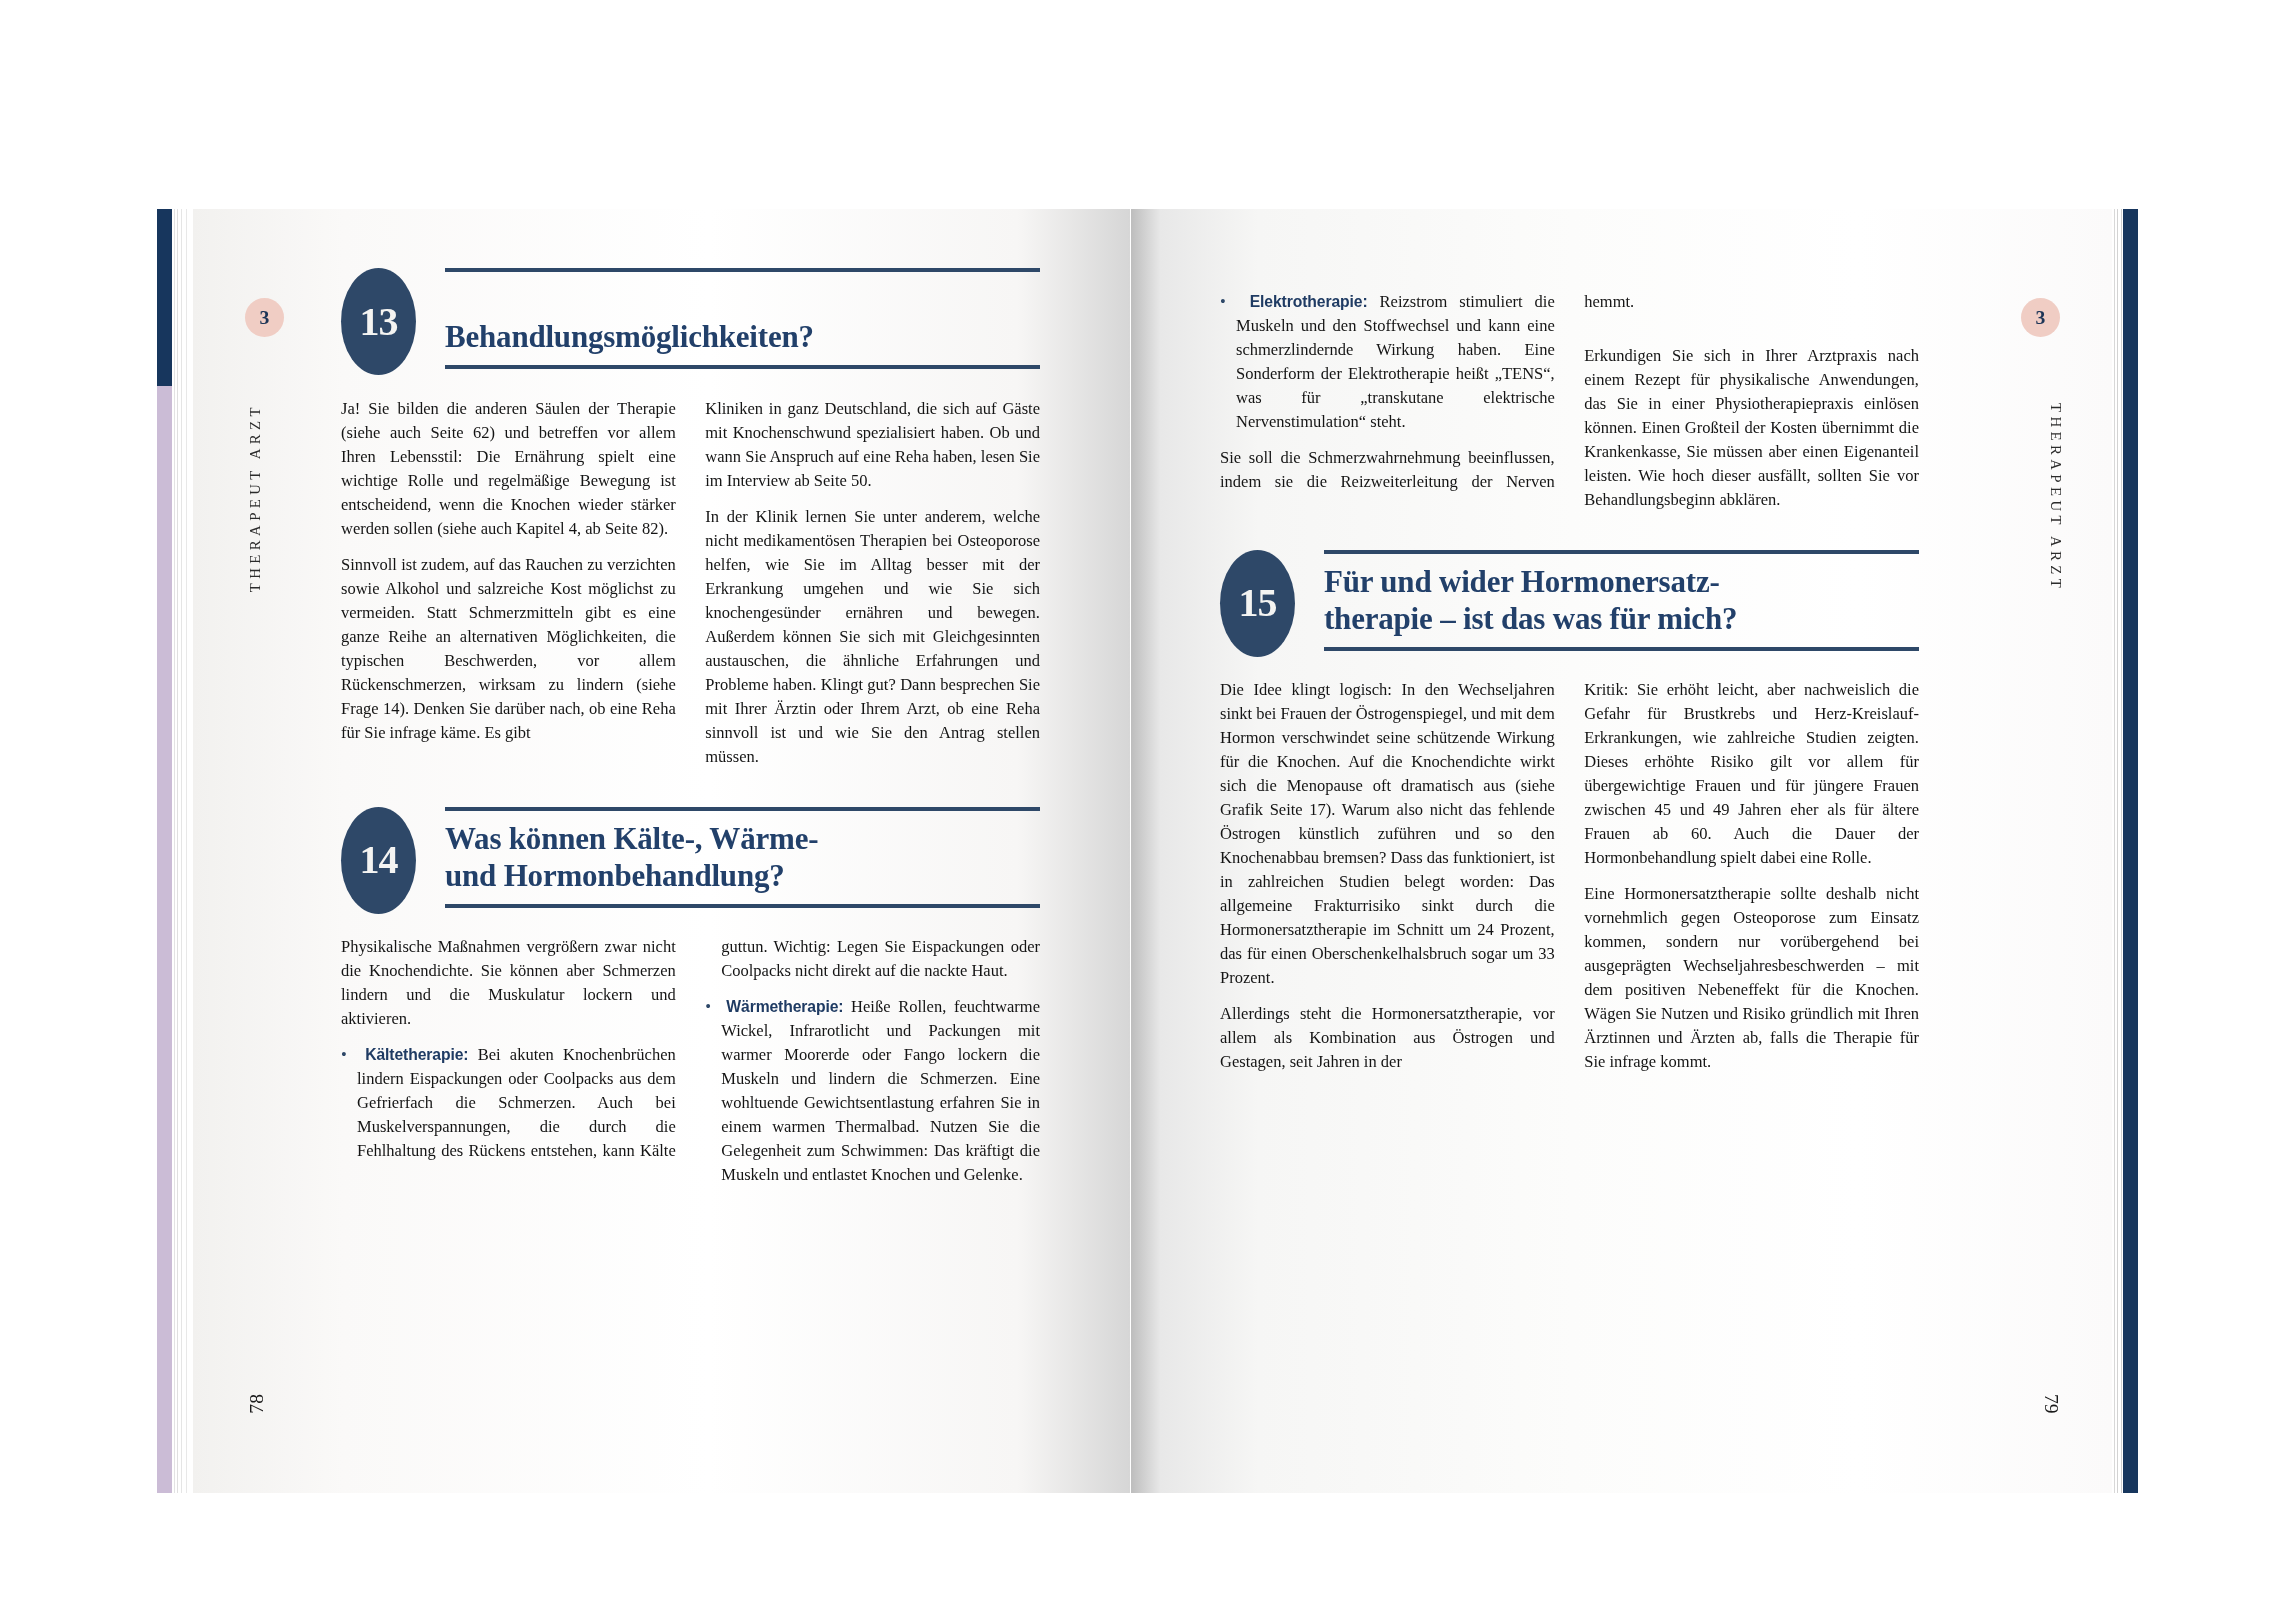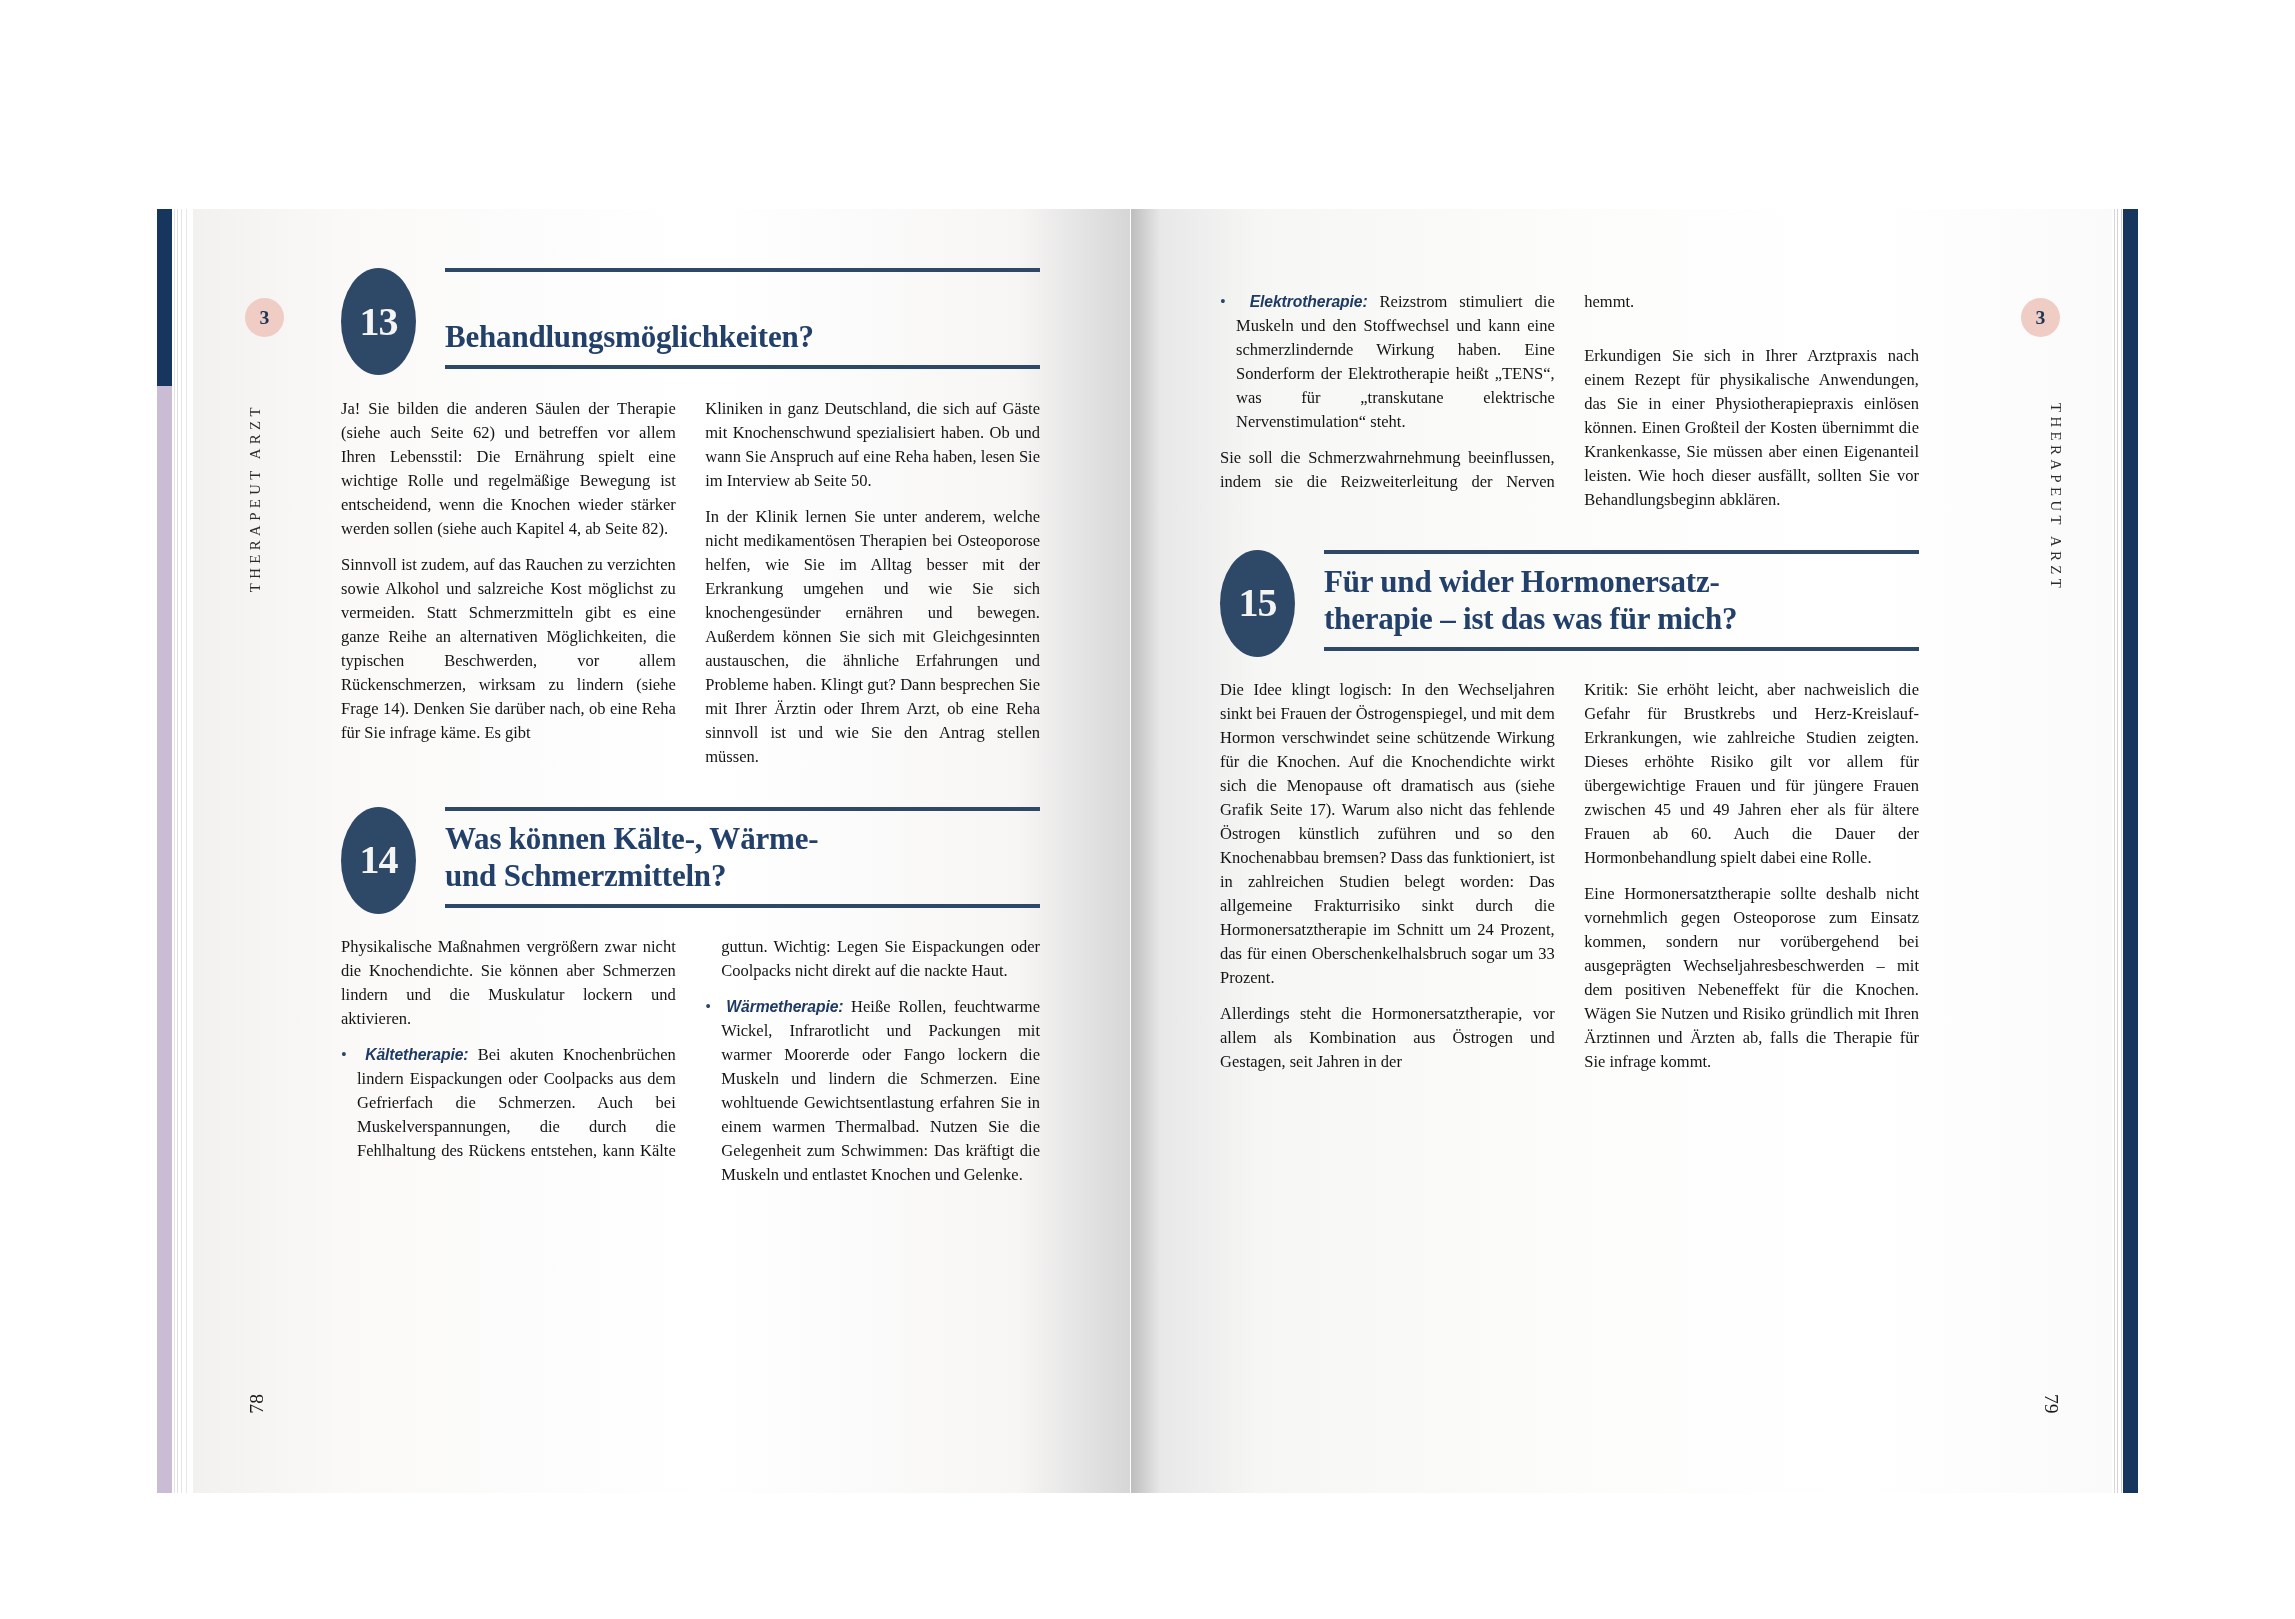--- a/index.html
+++ b/index.html
@@ -169,21 +169,20 @@
   .bullet::before{
     content:"\2022\00a0\00a0";
     color:#2e4868;
   }
   .bl-label{
     font-family:"Liberation Sans",sans-serif;
     font-weight:bold;
     color:#1f3b63;
     font-size:15.7px;
     letter-spacing:-0.1px;
-    font-style:italic;
   }
   .sp{height:38px;}
 </style>
 </head>
 <body>
 
 <div class="spread">
   <div class="book">
 
     <div class="edge-navy-left"></div>
@@ -221,21 +220,21 @@
         </div>
 
         <div class="sp"></div>
 
         <div class="qblock">
           <div class="qhead">
             <div class="qnum">14</div>
             <div class="qtitle-wrap">
               <div class="qtitle">
                 <span>Was können Kälte-, Wärme-</span><br>
-                <span>und Schmerzmitteln?</span>
+                <span>und Hormonbehandlung?</span>
               </div>
             </div>
           </div>
           <div class="cols">
             <p>Physikalische Maßnahmen vergrößern zwar nicht die Knochendichte. Sie können aber Schmerzen lindern und die Muskulatur lockern und aktivieren.</p>
             <p class="bullet"><span class="bl-label">Kältetherapie:</span><span> Bei akuten Knochenbrüchen lindern Eispackungen oder Coolpacks aus dem Gefrierfach die Schmerzen. Auch bei Muskelverspannungen, die durch die Fehlhaltung des Rückens entstehen, kann Kälte guttun. Wichtig: Legen Sie Eispackungen oder Coolpacks nicht direkt auf die nackte Haut.</span></p>
             <p class="bullet"><span class="bl-label">Wärmetherapie:</span><span> Heiße Rollen, feuchtwarme Wickel, Infrarotlicht und Packungen mit warmer Moorerde oder Fango lockern die Muskeln und lindern die Schmerzen. Eine wohltuende Gewichtsentlastung erfahren Sie in einem warmen Thermalbad. Nutzen Sie die Gelegenheit zum Schwimmen: Das kräftigt die Muskeln und entlastet Knochen und Gelenke.</span></p>
           </div>
         </div>
 

